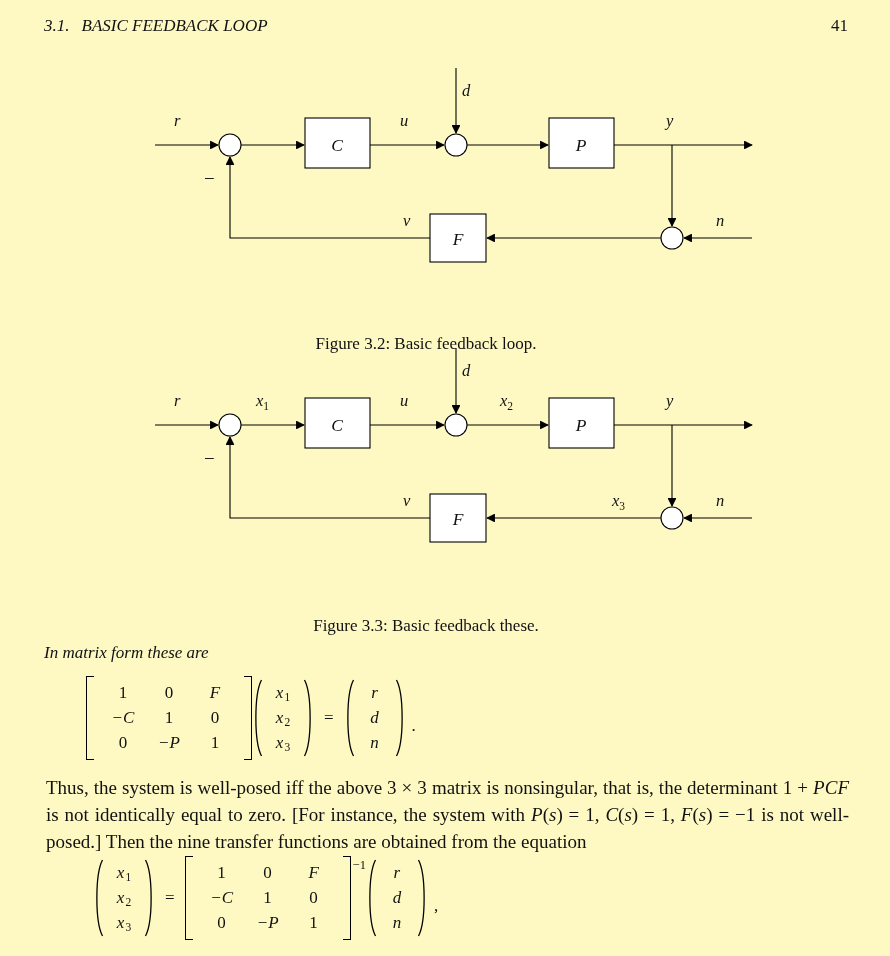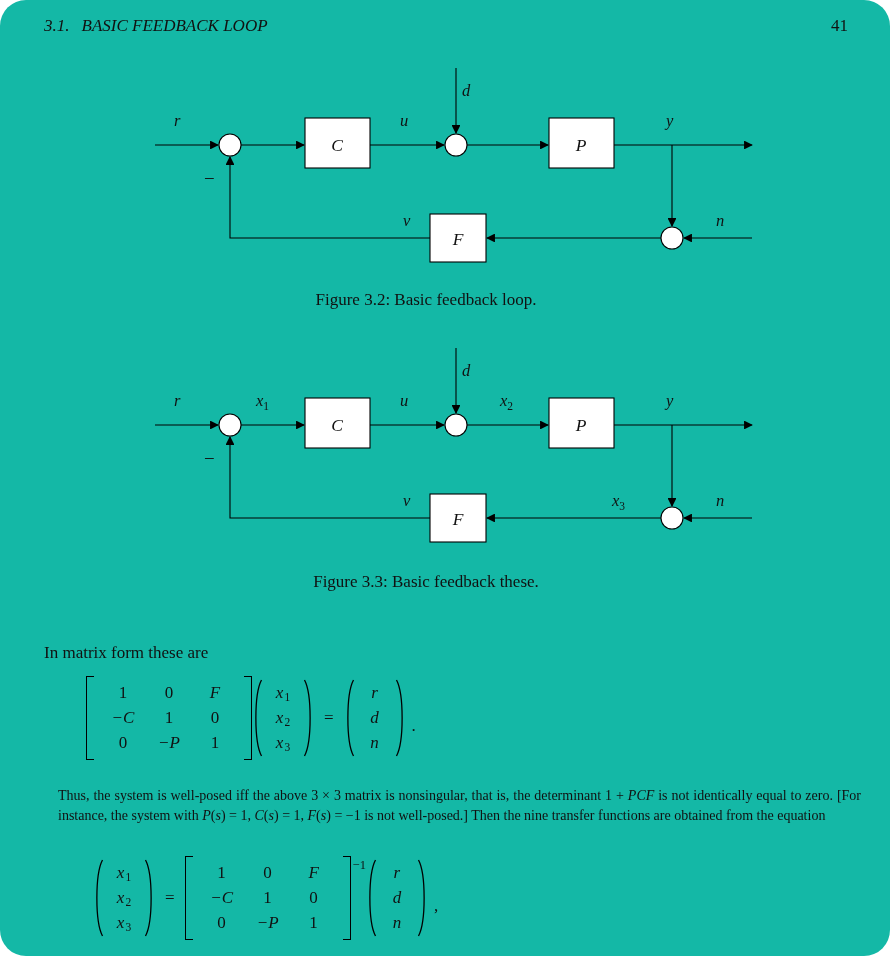--- a/index.html
+++ b/index.html
@@ -1,42 +1,42 @@
 <!DOCTYPE html>
 <html><head>
 <meta charset="utf-8">
 <style>
   html,body { margin:0; padding:0; background:#ffffff; }
   .page {
-    position:relative; width:890px; height:956px; background:#14b8a6;
-    font-family:"Liberation Serif", serif; color:#111; overflow:hidden;border-radius:26px;
+    position:relative; width:890px; height:956px; background:#fef9c3;
+    font-family:"Liberation Serif", serif; color:#111; overflow:hidden;
   }
   
   .header { position:absolute; top:16px; left:44px; right:42px; display:flex; justify-content:space-between; font-size:17px; }
   .hsec { font-style:italic; }
   .hsec .gap { display:inline-block; width:12px; }
   .hpage { font-style:normal; }
 
   
   svg.diagram { position:absolute; left:0; font-family:"Liberation Serif", serif; }
   #fig32 { top:58px; }
   #fig33 { top:340px; }
   .wire { stroke:#000; stroke-width:1.1; fill:none; }
   .blk  { fill:#fff; stroke:#000; stroke-width:1.1; }
   .jct  { fill:#fff; stroke:#000; stroke-width:1.1; }
   .slabel { font-style:italic; font-size:16.5px; fill:#111; }
   .blabel { font-style:italic; font-size:17.5px; fill:#111; text-anchor:middle; }
   .msign  { font-size:19px; fill:#111; }
   .ssub   { font-style:normal; font-size:11.5px; }
 
-  .caption { position:absolute; left:0; width:852px; text-align:center; font-size:17px; }
+  .caption { position:absolute; left:0; width:852px; text-align:center; font-size:17px;margin-top:44px; }
   #cap32 { top:290px; }
   #cap33 { top:572px; }
 
-  .intro { position:absolute; left:44px; top:643px; font-size:17px; margin:0; }
+  .intro { position:absolute; left:44px; top:643px; font-size:17px; margin:0;font-style:italic; }
 
   
   .eq { position:absolute; display:flex; align-items:center; font-size:17px; }
   #eq1 { left:86px; top:676px; }
   #eq2 { left:93px; top:856px; }
   .brmat { display:flex; align-items:stretch; height:84px; }
   .brk { width:7px; border:1.6px solid #000; }
   .brk.l { border-right:none; }
   .brk.r { border-left:none; }
   .mat { display:grid; grid-template-columns:repeat(3,46px); grid-auto-rows:25px; align-content:center; align-items:center; justify-items:center; padding:0 6px; }
@@ -44,21 +44,21 @@
   .vec { display:flex; align-items:center; height:84px; }
   .vcol { display:flex; flex-direction:column; justify-content:center; }
   .vitem { height:25px; display:flex; align-items:center; justify-content:center; min-width:30px; padding:0 5px; }
   .vsub { font-style:normal; font-size:11.5px; transform:translateY(4px); margin-left:1px; }
   .eqs { margin:0 10px; }
   .term { margin-left:6px; transform:translateY(8px); }
   .sup { display:inline-block; font-size:12.5px; transform:translateY(-33px); margin-left:2px; }
   .paren { display:block; }
 
   
-  .para { position:absolute; left:44px; top:772px; width:803px; font-size:14px; line-height:1.43; text-align:justify; margin:14px; }
+  .para { position:absolute; left:44px; top:772px; width:803px; font-size:19px; line-height:1.43; text-align:justify; margin:2px; }
 </style>
 </head>
 <body>
 
 <div class="page">
 
   <div class="header">
     <span class="hsec">
       <span>3.1.</span><span class="gap"></span><span>BASIC FEEDBACK LOOP</span>
     </span>

